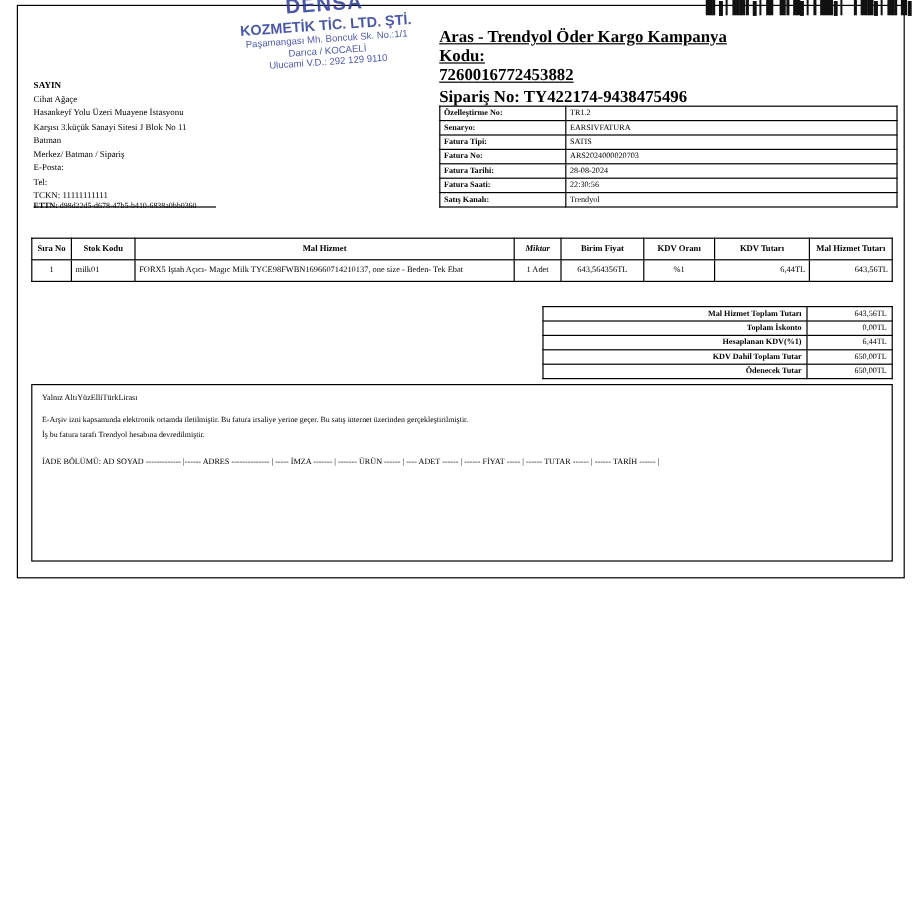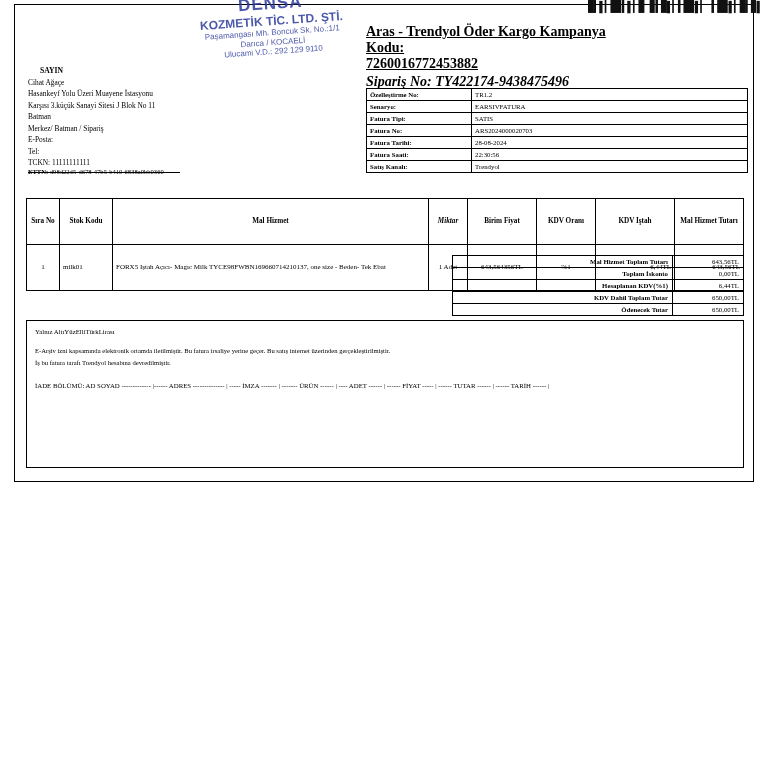--- a/index.html
+++ b/index.html
@@ -60,31 +60,31 @@
     width:250px;
     text-align:left;
     font-size:14px;
     font-weight:bold;
   }
   .hdr-right .kampanya{
     text-decoration:underline;
     display:block;
   }
   .hdr-right .kodu{display:block;text-decoration:underline;}
-  .hdr-right .siparis{display:block;margin-top:2px;font-style:italic;}
+  .hdr-right .siparis{display:block;margin-top:2px;}
 
   
   .sayin{
     position:absolute;
     left:28px;top:65px;
     width:190px;
     font-size:7.4px;
     line-height:1.55;
   }
-  .sayin .title{font-weight:bold;font-size:7.6px;margin-left:12px;}
+  .sayin .title{font-weight:bold;font-size:7.6px;}
   .sayin .rule{
     border-bottom:1.6px solid #000;
     width:152px;
     margin:3px 0 3px 0;
   }
   .ettn{
     position:absolute;
     left:28px;top:167px;
     width:200px;
     font-size:6.6px;
@@ -110,21 +110,21 @@
 
   
   .items{
     position:absolute;
     left:26px;top:198px;
     width:718px;
     font-size:7px;
   }
   .items th,.items td{
     border:1px solid #000;
-    padding:18px 3px;
+    padding:4px 3px;
     vertical-align:top;
     line-height:1.25;
   }
   .items th{font-weight:bold;text-align:center;font-size:7.2px;}
   .items td.c{text-align:center;}
   .items td.r{text-align:right;}
   .col-sira{width:26px;}
   .col-stok{width:46px;}
   .col-mal{width:auto;}
   .col-mik{width:32px;font-style:italic;}
@@ -241,21 +241,21 @@
 
   <table class="items">
     <thead>
       <tr>
         <th class="col-sira">Sıra No</th>
         <th class="col-stok">Stok Kodu</th>
         <th class="col-mal">Mal Hizmet</th>
         <th class="col-mik">Miktar</th>
         <th class="col-bf">Birim Fiyat</th>
         <th class="col-kdvo">KDV Oranı</th>
-        <th class="col-kdvt">KDV Iştah</th>
+        <th class="col-kdvt">KDV Tutarı</th>
         <th class="col-mht">Mal Hizmet Tutarı</th>
       </tr>
     </thead>
     <tbody>
       <tr>
         <td class="c">1</td>
         <td>milk01</td>
         <td>FORX5 Iştah Açıcı- Magıc Milk TYCE98FWBN169660714210137, one size - Beden- Tek Ebat</td>
         <td class="c">1 Adet</td>
         <td class="c">643,564356TL</td>

